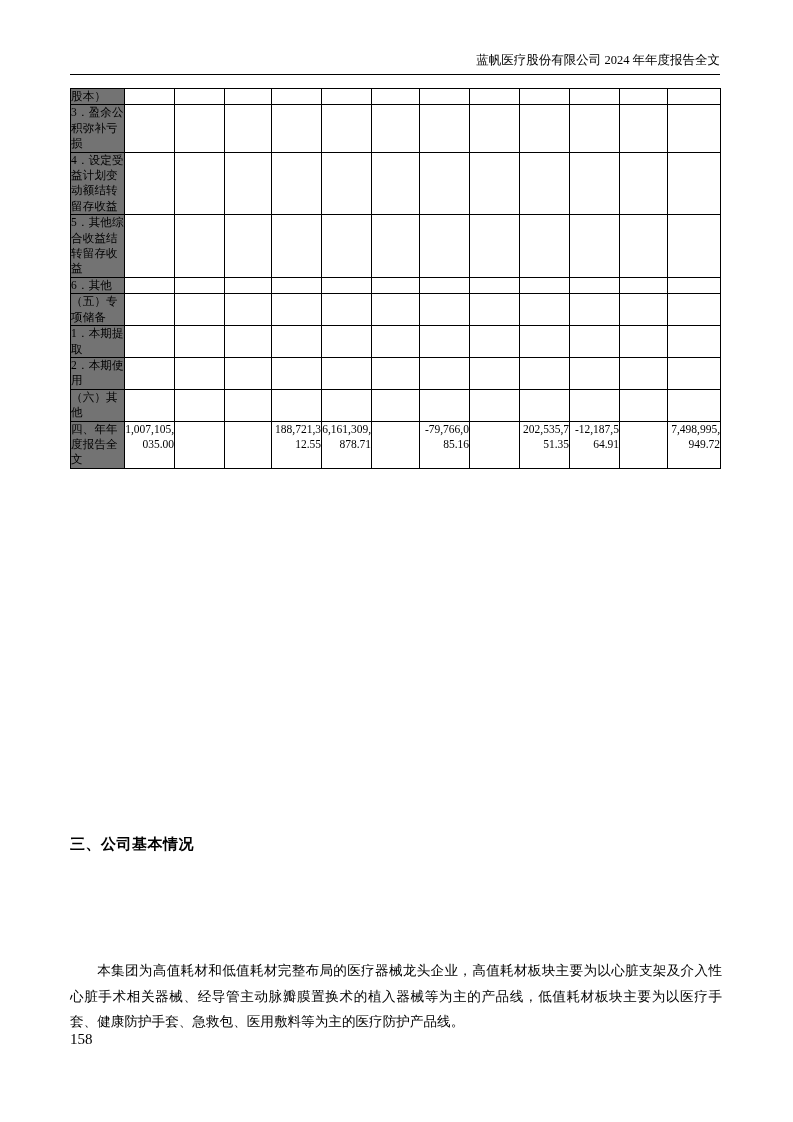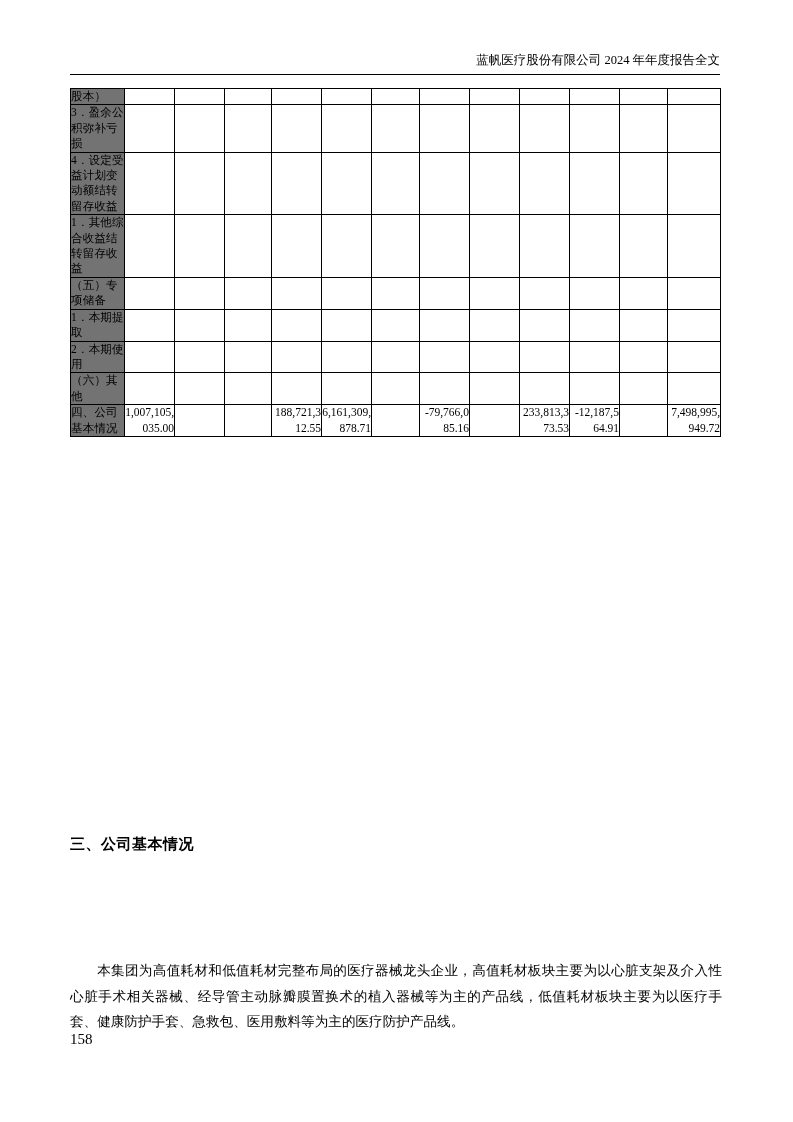--- a/index.html
+++ b/index.html
@@ -192,21 +192,36 @@
             <td class="blank"></td>
             <td class="blank"></td>
             <td class="blank"></td>
             <td class="blank"></td>
             <td class="blank"></td>
             <td class="blank"></td>
             <td class="blank"></td>
             <td class="blank"></td>
           </tr>
           <tr>
-            <td class="rowlab">1．其他综合收益结转留存收益</td>
+            <td class="rowlab">5．其他综合收益结转留存收益</td>
+            <td class="blank"></td>
+            <td class="blank"></td>
+            <td class="blank"></td>
+            <td class="blank"></td>
+            <td class="blank"></td>
+            <td class="blank"></td>
+            <td class="blank"></td>
+            <td class="blank"></td>
+            <td class="blank"></td>
+            <td class="blank"></td>
+            <td class="blank"></td>
+            <td class="blank"></td>
+          </tr>
+          <tr>
+            <td class="rowlab">6．其他</td>
             <td class="blank"></td>
             <td class="blank"></td>
             <td class="blank"></td>
             <td class="blank"></td>
             <td class="blank"></td>
             <td class="blank"></td>
             <td class="blank"></td>
             <td class="blank"></td>
             <td class="blank"></td>
             <td class="blank"></td>
@@ -267,30 +282,30 @@
             <td class="blank"></td>
             <td class="blank"></td>
             <td class="blank"></td>
             <td class="blank"></td>
             <td class="blank"></td>
             <td class="blank"></td>
             <td class="blank"></td>
             <td class="blank"></td>
           </tr>
           <tr>
-            <td class="rowlab">四、公司基本情况</td>
+            <td class="rowlab">四、年年度报告全文</td>
             <td class="num">1,007,105,035.00</td>
             <td class="blank"></td>
             <td class="blank"></td>
             <td class="num">188,721,312.55</td>
             <td class="num">6,161,309,878.71</td>
             <td class="blank"></td>
             <td class="num">-79,766,085.16</td>
             <td class="blank"></td>
-            <td class="num">233,813,373.53</td>
+            <td class="num">202,535,751.35</td>
             <td class="num">-12,187,564.91</td>
             <td class="blank"></td>
             <td class="num">7,498,995,949.72</td>
           </tr>
         </tbody>
     </table>
   </div>
 
   <div class="sec-heading">三、公司基本情况</div>
 

